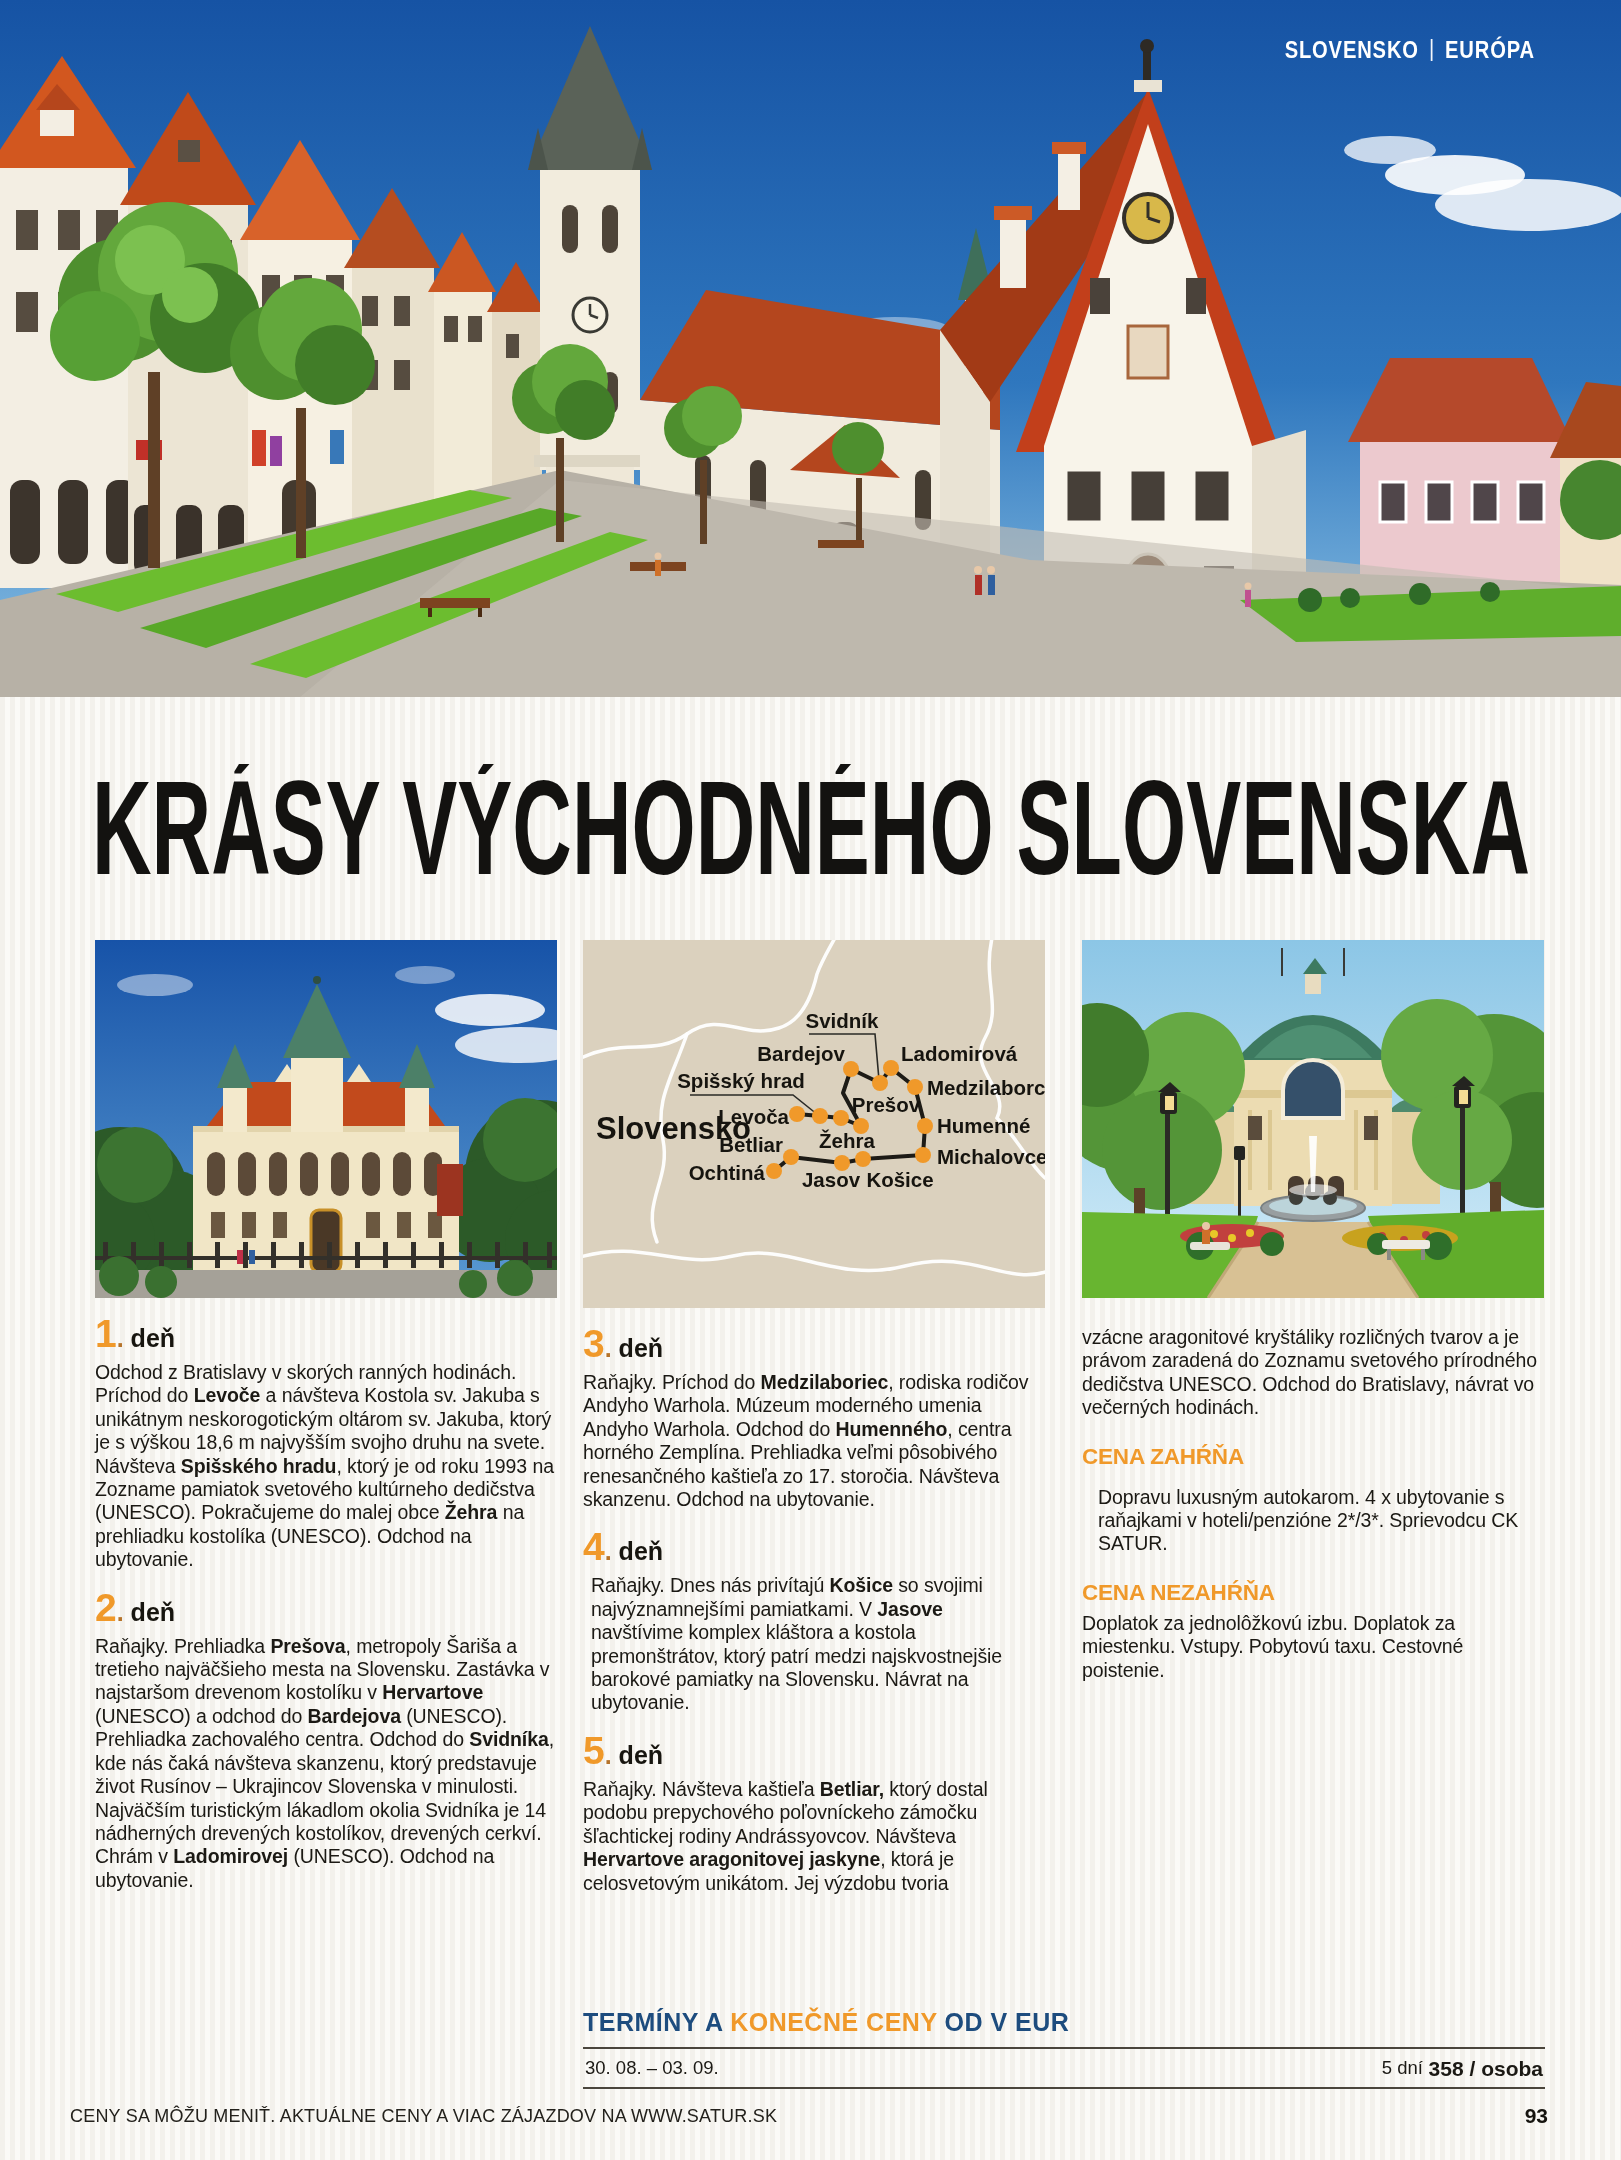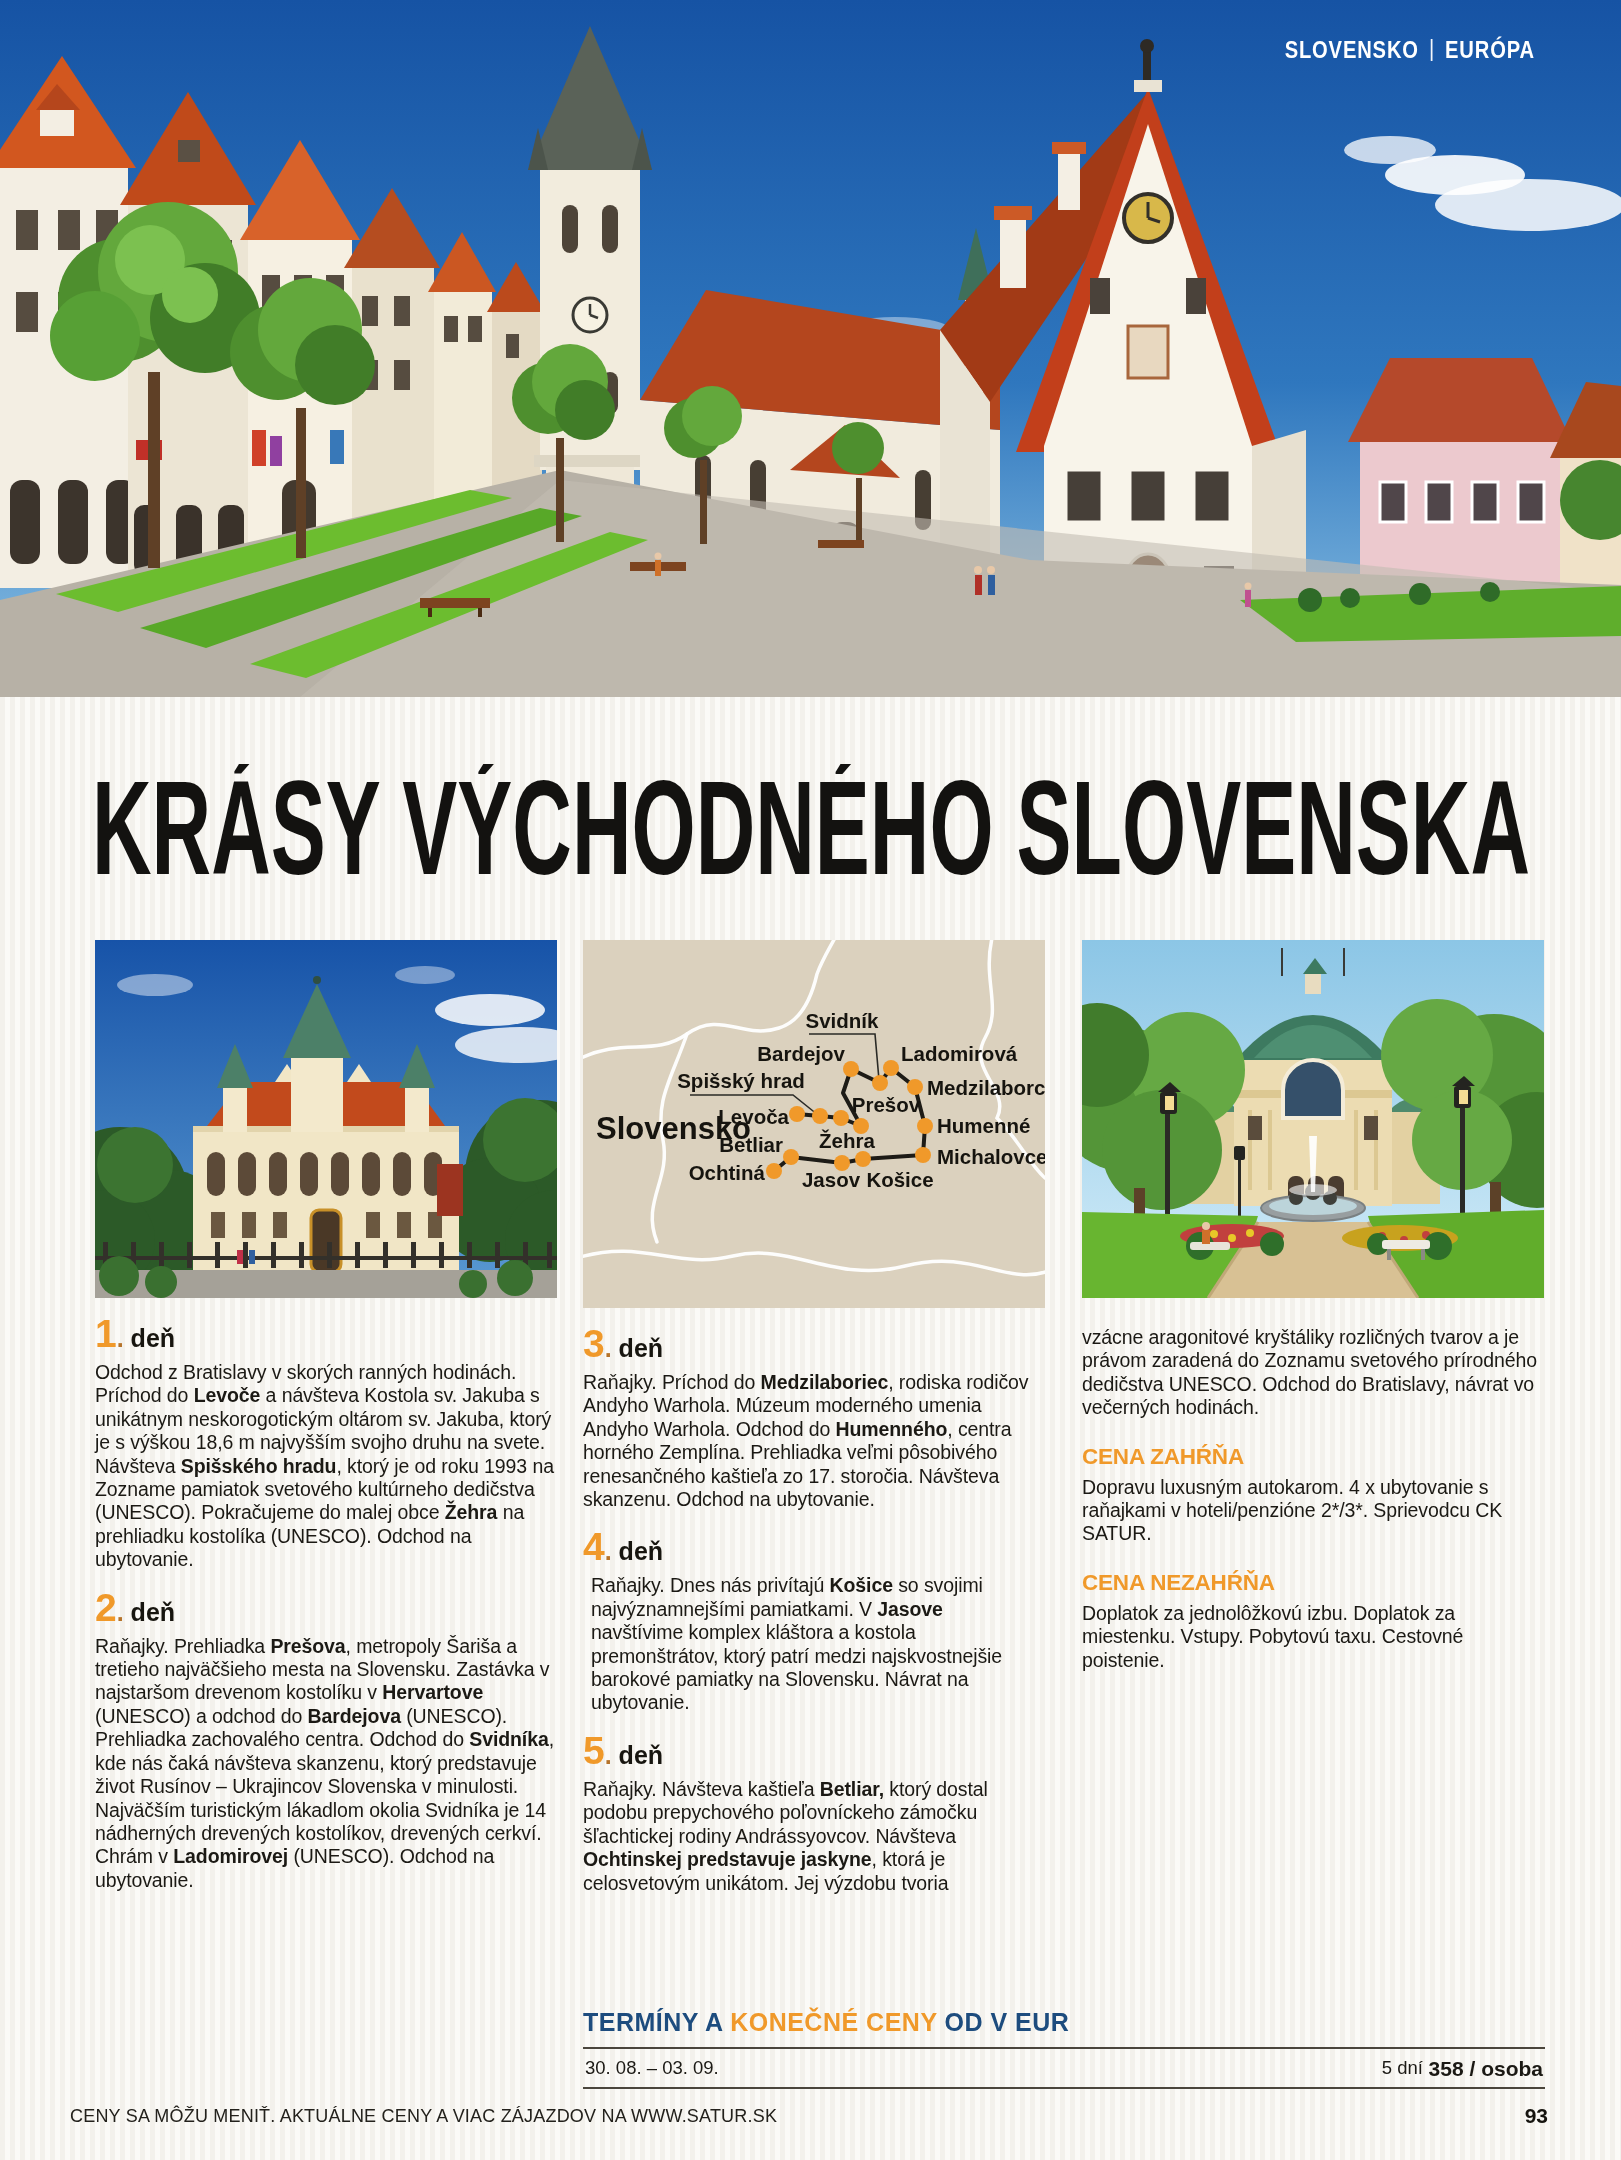--- a/index.html
+++ b/index.html
@@ -344,21 +344,21 @@
         <text x="200" y="212" text-anchor="end" font-size="20.5" font-weight="700" fill="#16140f" font-family="'Liberation Sans',sans-serif">Betliar</text>
         <circle cx="191" cy="231" r="8" fill="#F0992A"></circle>
         <text x="182" y="240" text-anchor="end" font-size="20.5" font-weight="700" fill="#16140f" font-family="'Liberation Sans',sans-serif">Ochtiná</text>
         <text x="13" y="199" font-size="31" font-weight="700" fill="#16140f" font-family="'Liberation Sans',sans-serif">Slovensko</text>
       </svg>
     <div class="day-head"><span class="seg-num">3</span><span class="seg-dot">. </span><span class="seg-word">deň</span></div>
     <p class="body-text" style="margin:0"><span>Raňajky. Príchod do </span><b>Medzilaboriec</b><span>, rodiska rodičov Andyho Warhola. Múzeum moderného umenia Andyho Warhola. Odchod do </span><b>Humenného</b><span>, centra horného Zemplína. Prehliadka veľmi pôsobivého renesančného kaštieľa zo 17. storočia. Návšteva skanzenu. Odchod na ubytovanie.</span></p>
     <div class="day-head"><span class="seg-num">4</span><span class="seg-dot">. </span><span class="seg-word">deň</span></div>
     <p class="body-text" style="margin:8px"><span>Raňajky. Dnes nás privítajú </span><b>Košice</b><span> so svojimi najvýznamnejšími pamiatkami. V </span><b>Jasove</b><span> navštívime komplex kláštora a kostola premonštrátov, ktorý patrí medzi najskvostnejšie barokové pamiatky na Slovensku. Návrat na ubytovanie.</span></p>
     <div class="day-head"><span class="seg-num">5</span><span class="seg-dot">. </span><span class="seg-word">deň</span></div>
-    <p class="body-text" style="margin:0"><span>Raňajky. Návšteva kaštieľa </span><b>Betliar,</b><span> ktorý dostal podobu prepychového poľovníckeho zámočku šľachtickej rodiny Andrássyovcov. Návšteva </span><b>Ochtinskej predstavuje jaskyne</b><span>, ktorá je celosvetovým unikátom. Jej výzdobu tvoria</span></p>
+    <p class="body-text" style="margin:0"><span>Raňajky. Návšteva kaštieľa </span><b>Betliar,</b><span> ktorý dostal podobu prepychového poľovníckeho zámočku šľachtickej rodiny Andrássyovcov. Návšteva </span><b>Hervartove aragonitovej jaskyne</b><span>, ktorá je celosvetovým unikátom. Jej výzdobu tvoria</span></p>
   </div>
 
   <div class="col" id="col3">
     <svg class="photo" viewBox="0 0 462 358">
       <defs>
           <linearGradient id="thSky" x1="0" y1="0" x2="0" y2="1">
         <stop offset="0" stop-color="#8cc6e6"></stop>
             <stop offset="1" stop-color="#d2ecf8"></stop>
           </linearGradient>
         </defs>
@@ -431,21 +431,21 @@
         <circle cx="296" cy="304" r="11" fill="#2f6f2a"></circle>
       <rect x="300" y="300" width="48" height="9" rx="3" fill="#eeebe2"></rect>
         <rect x="305" y="309" width="4" height="11" fill="#8a8a84"></rect>
         <rect x="339" y="309" width="4" height="11" fill="#8a8a84"></rect>
       <rect x="108" y="302" width="40" height="8" rx="3" fill="#e8e4da"></rect>
       <rect x="120" y="290" width="8" height="14" fill="#d0702a"></rect>
         <circle cx="124" cy="286" r="4" fill="#e8c8a8"></circle>
     </svg>
     <p class="body-text first-par" style="margin-bottom:0">vzácne aragonitové kryštáliky rozličných tvarov a je právom zaradená do Zoznamu svetového prírodného dedičstva UNESCO. Odchod do Bratislavy, návrat vo večerných hodinách.</p>
     <div class="sub-head">CENA ZAHŔŇA</div>
-    <p class="body-text" style="margin:0">Dopravu luxusným autokarom. 4 x ubytovanie s raňajkami v hoteli/penzióne 2*/3*. Sprievodcu CK SATUR.</p>
+    <p class="body-text" style="margin:16px">Dopravu luxusným autokarom. 4 x ubytovanie s raňajkami v hoteli/penzióne 2*/3*. Sprievodcu CK SATUR.</p>
     <div class="sub-head">CENA NEZAHŔŇA</div>
     <p class="body-text" style="margin:0">Doplatok za jednolôžkovú izbu. Doplatok za miestenku. Vstupy. Pobytovú taxu. Cestovné poistenie.</p>
   </div>
 
   <div class="price-table">
     <div class="price-head"><span class="seg-navy">TERMÍNY A </span><span class="seg-accent">KONEČNÉ CENY</span><span class="seg-navy"> OD V EUR</span></div>
     <div class="price-row">
       <span class="cell-date">30. 08. – 03. 09.</span>
       <span class="cell-duration">5 dní</span>
       <span class="cell-price">358 / osoba</span>

